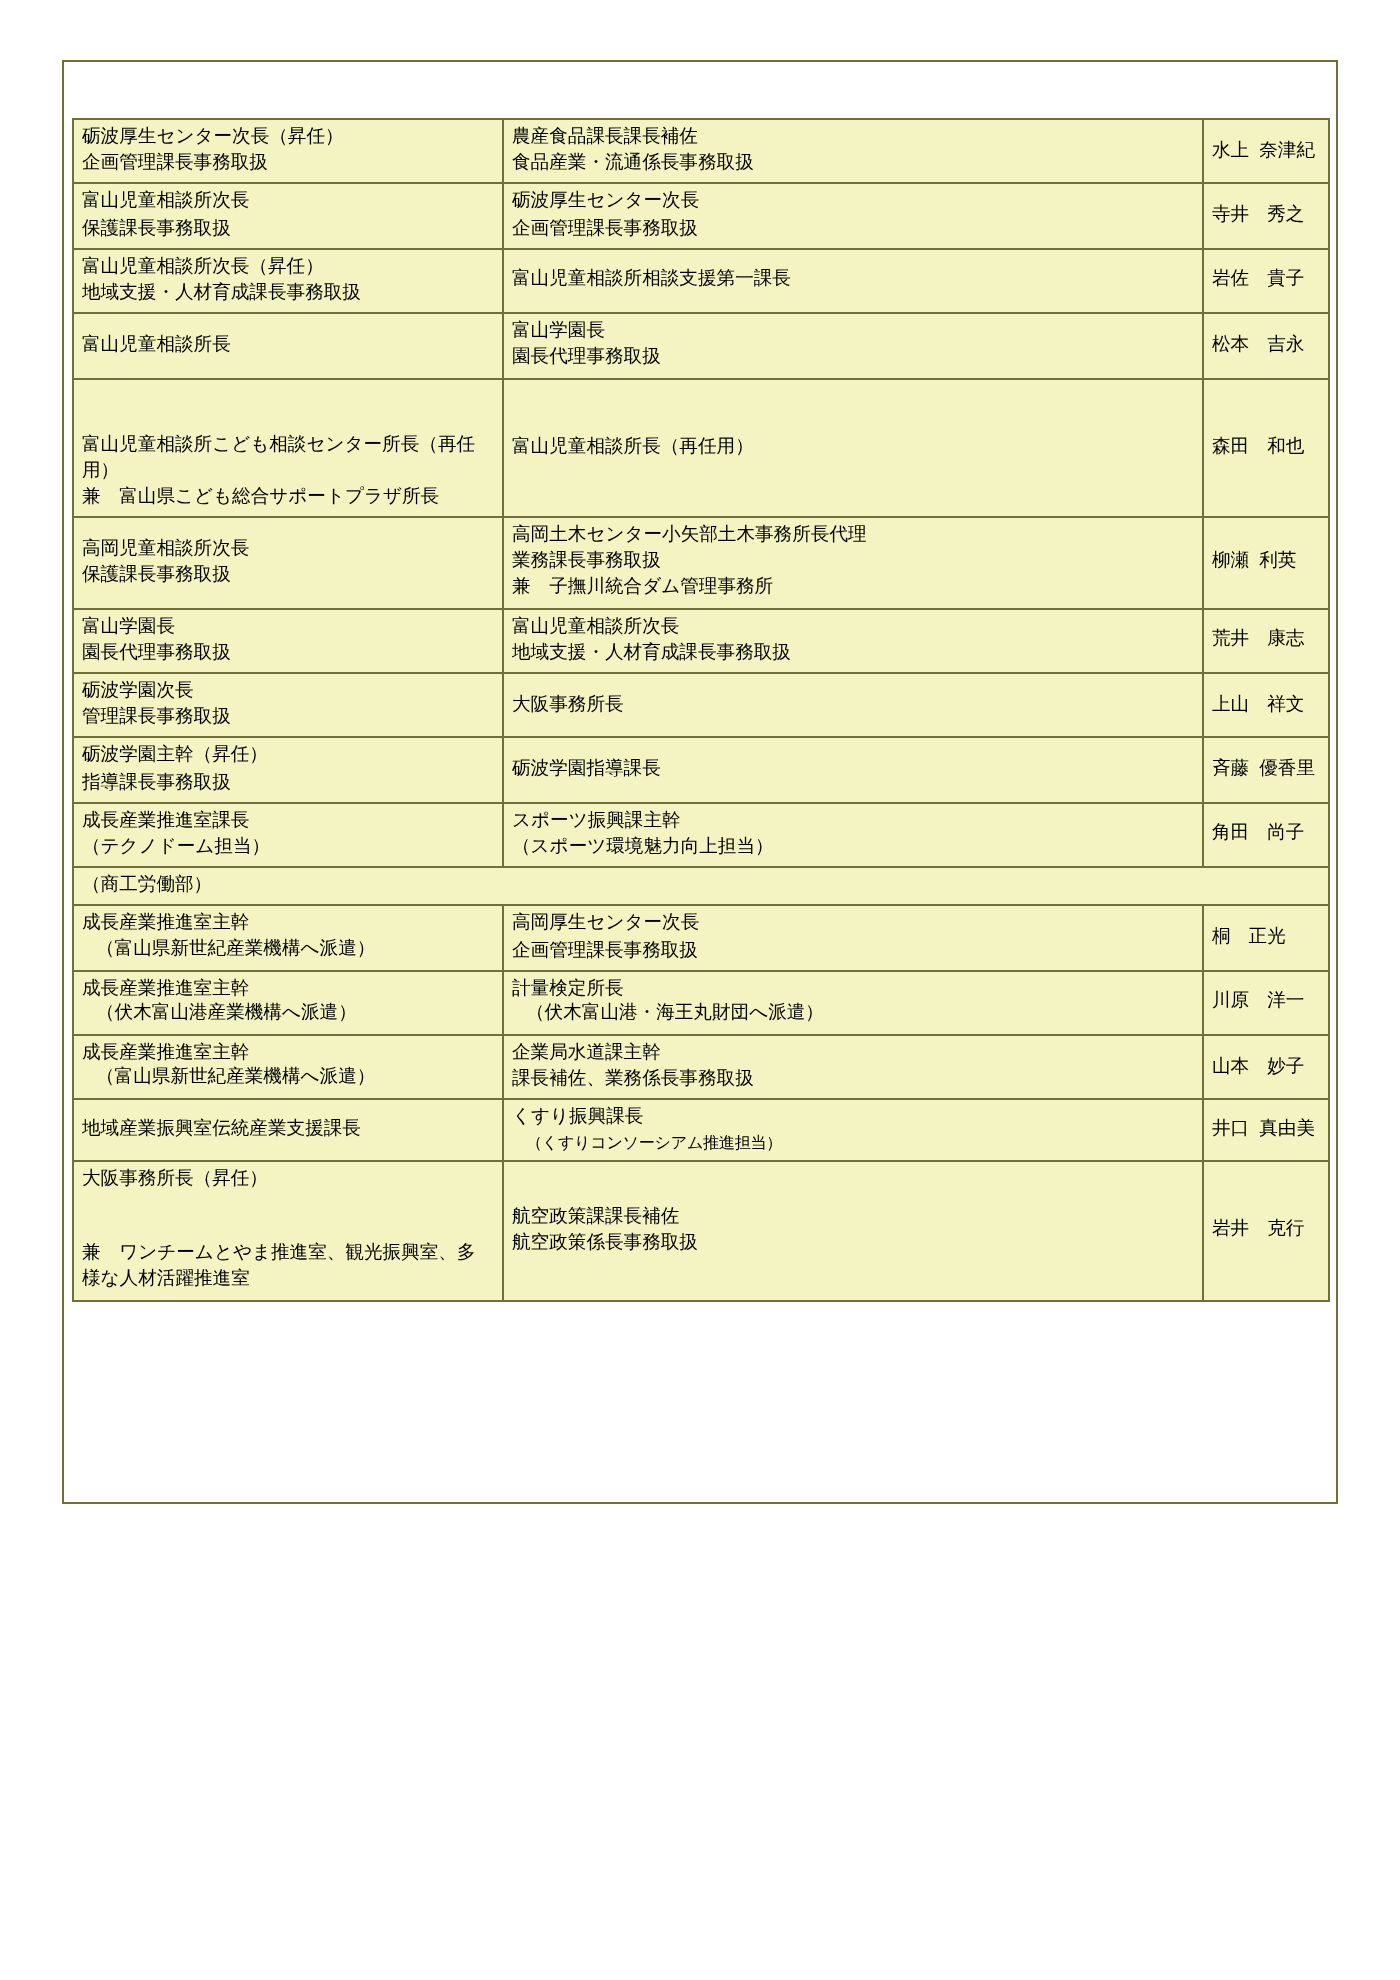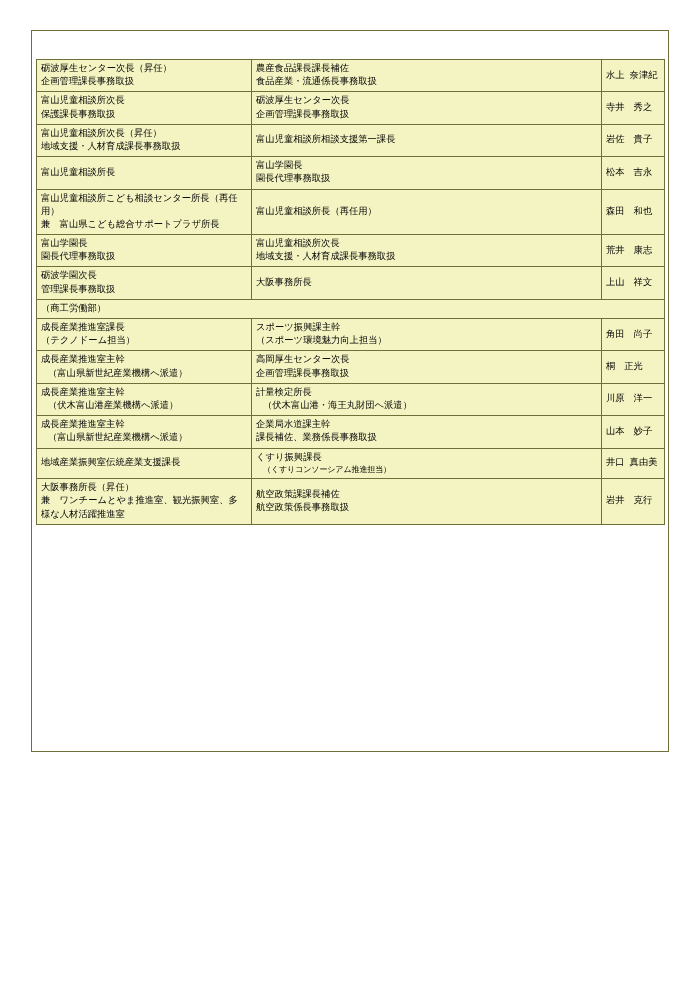--- a/index.html
+++ b/index.html
@@ -56,21 +56,21 @@
     text-align: left;
     padding-left: 6px;
     white-space: nowrap;
     font-size: 9.3px;
   }
   td.section {
     font-size: 9.3px;
     padding-left: 6px;
   }
   .line { display: block; white-space: nowrap; }
-  .line.wrap { white-space: normal; }
+  .line.wrap { white-space: normal; margin-top: 24px; }
   .indent { padding-left: 7px; display: block; font-family: Liberation Serif, serif; }
   .tiny { font-size: 8.1px; letter-spacing: -0.2px; }
   .nm-sp { display: inline-block; width: 9px; }
   .nm-sp-s { display: inline-block; width: 5px; }
 </style>
 </head>
 <body>
 
 <div id="page">
   <div id="doc-frame"></div>
@@ -142,20 +142,34 @@
           <span class="line">兼　富山県こども総合サポートプラザ所長</span>
         </td>
         <td>
           <span class="line">富山児童相談所長（再任用）</span>
         </td>
         <td class="name">
           <span>森田</span><span class="nm-sp"></span><span>和也</span>
         </td>
       </tr>
 
+      <tr>
+        <td>
+          <span class="line">高岡児童相談所次長</span>
+          <span class="line">保護課長事務取扱</span>
+        </td>
+        <td>
+          <span class="line">高岡土木センター小矢部土木事務所長代理</span>
+          <span class="line">業務課長事務取扱</span>
+          <span class="line">兼　子撫川統合ダム管理事務所</span>
+        </td>
+        <td class="name">
+          <span>柳瀬</span><span class="nm-sp-s"></span><span>利英</span>
+        </td>
+      </tr>
 
       <tr>
         <td>
           <span class="line">富山学園長</span>
           <span class="line">園長代理事務取扱</span>
         </td>
         <td>
           <span class="line">富山児童相談所次長</span>
           <span class="line">地域支援・人材育成課長事務取扱</span>
         </td>
@@ -170,39 +184,51 @@
           <span class="line">管理課長事務取扱</span>
         </td>
         <td>
           <span class="line">大阪事務所長</span>
         </td>
         <td class="name">
           <span>上山</span><span class="nm-sp"></span><span>祥文</span>
         </td>
       </tr>
 
-
-
-
-      <tr>
-        <td class="section" colspan="3">（商工労働部）</td>
-      </tr>
+      <tr>
+        <td>
+          <span class="line">砺波学園主幹（昇任）</span>
+          <span class="line">指導課長事務取扱</span>
+        </td>
+        <td>
+          <span class="line">砺波学園指導課長</span>
+        </td>
+        <td class="name">
+          <span>斉藤</span><span class="nm-sp-s"></span><span>優香里</span>
+        </td>
+      </tr>
+
+
 
       <tr>
         <td>
           <span class="line">成長産業推進室課長</span>
           <span class="line">（テクノドーム担当）</span>
         </td>
         <td>
           <span class="line">スポーツ振興課主幹</span>
           <span class="line">（スポーツ環境魅力向上担当）</span>
         </td>
         <td class="name">
           <span>角田</span><span class="nm-sp"></span><span>尚子</span>
         </td>
+      </tr>
+
+      <tr>
+        <td class="section" colspan="3">（商工労働部）</td>
       </tr>
 
       <tr>
         <td>
           <span class="line">成長産業推進室主幹</span>
           <span class="line indent">（富山県新世紀産業機構へ派遣）</span>
         </td>
         <td>
           <span class="line">高岡厚生センター次長</span>
           <span class="line">企画管理課長事務取扱</span>

